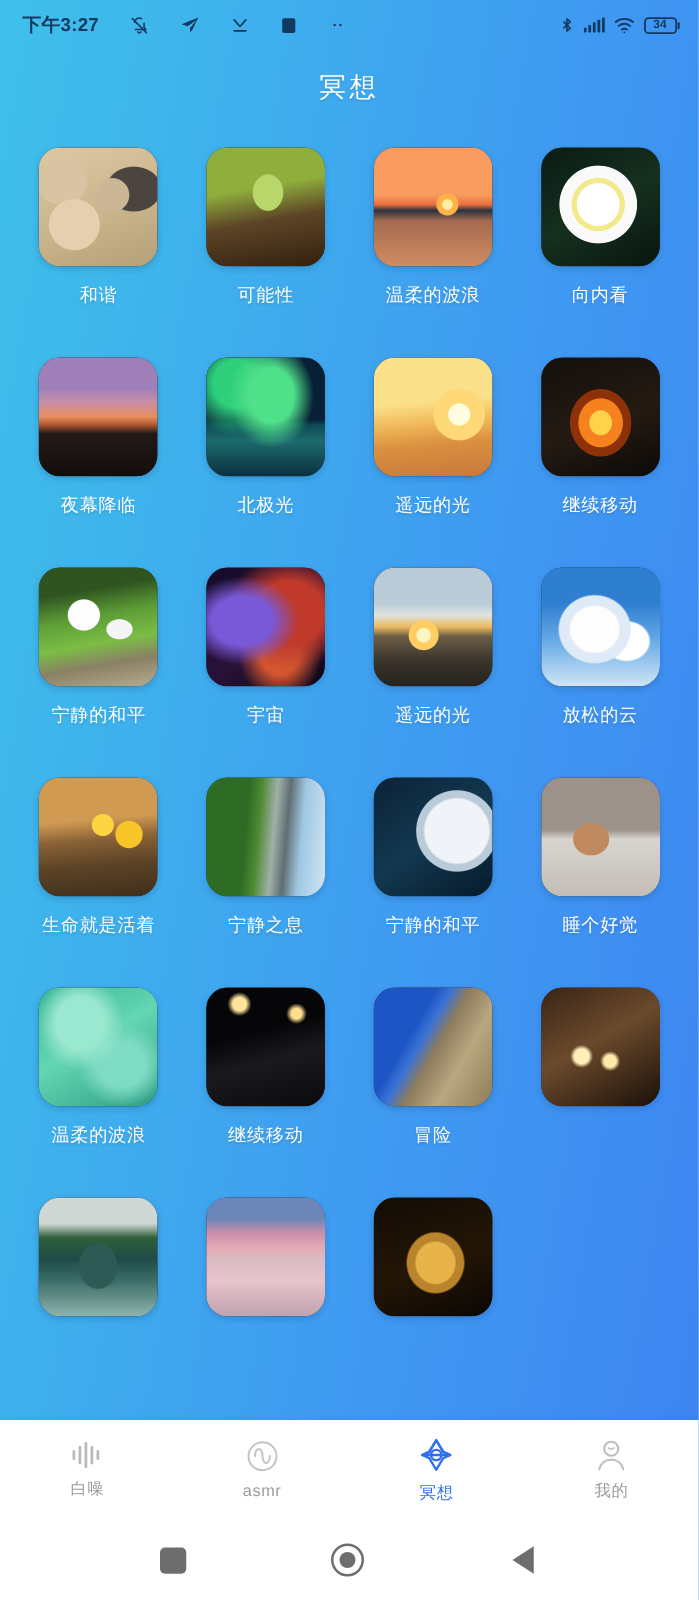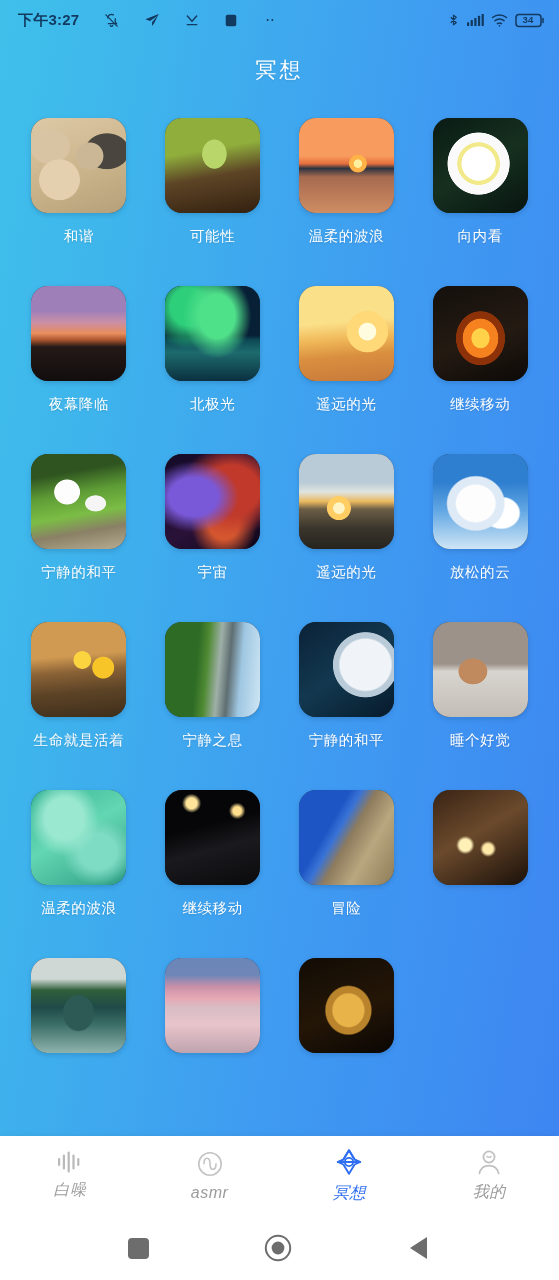--- a/index.html
+++ b/index.html
@@ -62,21 +62,21 @@
   #tab-bar{
     position:absolute; left:0; right:0; bottom:64px; height:80px;
     background:#fff; display:flex; align-items:center;
     box-shadow:0 -1px 6px rgba(0,0,0,.06);
   }
   .tab{
     flex:1; display:flex; flex-direction:column;
     align-items:center; justify-content:center; gap:7px;
     cursor:pointer;
   }
-  .tab-label{ font-size:16px; color:#9b9b9b; letter-spacing:.5px;font-style:italic; }
+  .tab-label{ font-size:13px; color:#9b9b9b; letter-spacing:.5px; }
   .tab.active .tab-label{ color:#2f6ef0; }
 
   
   #android-nav{
     position:absolute; left:0; right:0; bottom:0; height:64px;
     background:#fff; display:flex; align-items:center;
     justify-content:space-around; padding:0 70px;
   }
   .navbtn{ cursor:pointer; display:flex; align-items:center; justify-content:center; }
   #nav-recents-icon{ width:21px; height:21px; background:#6d6d6d; border-radius:4px; }

